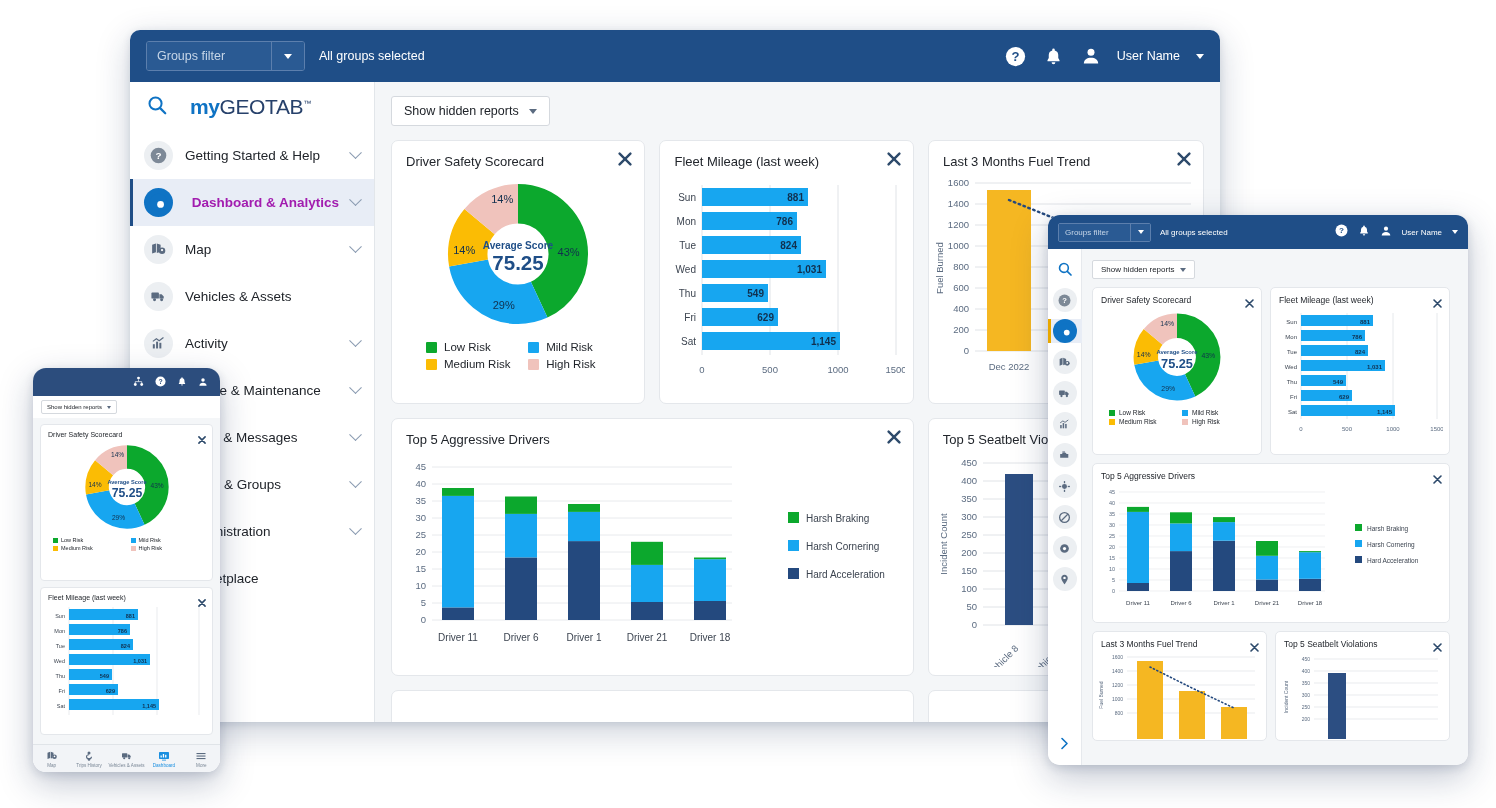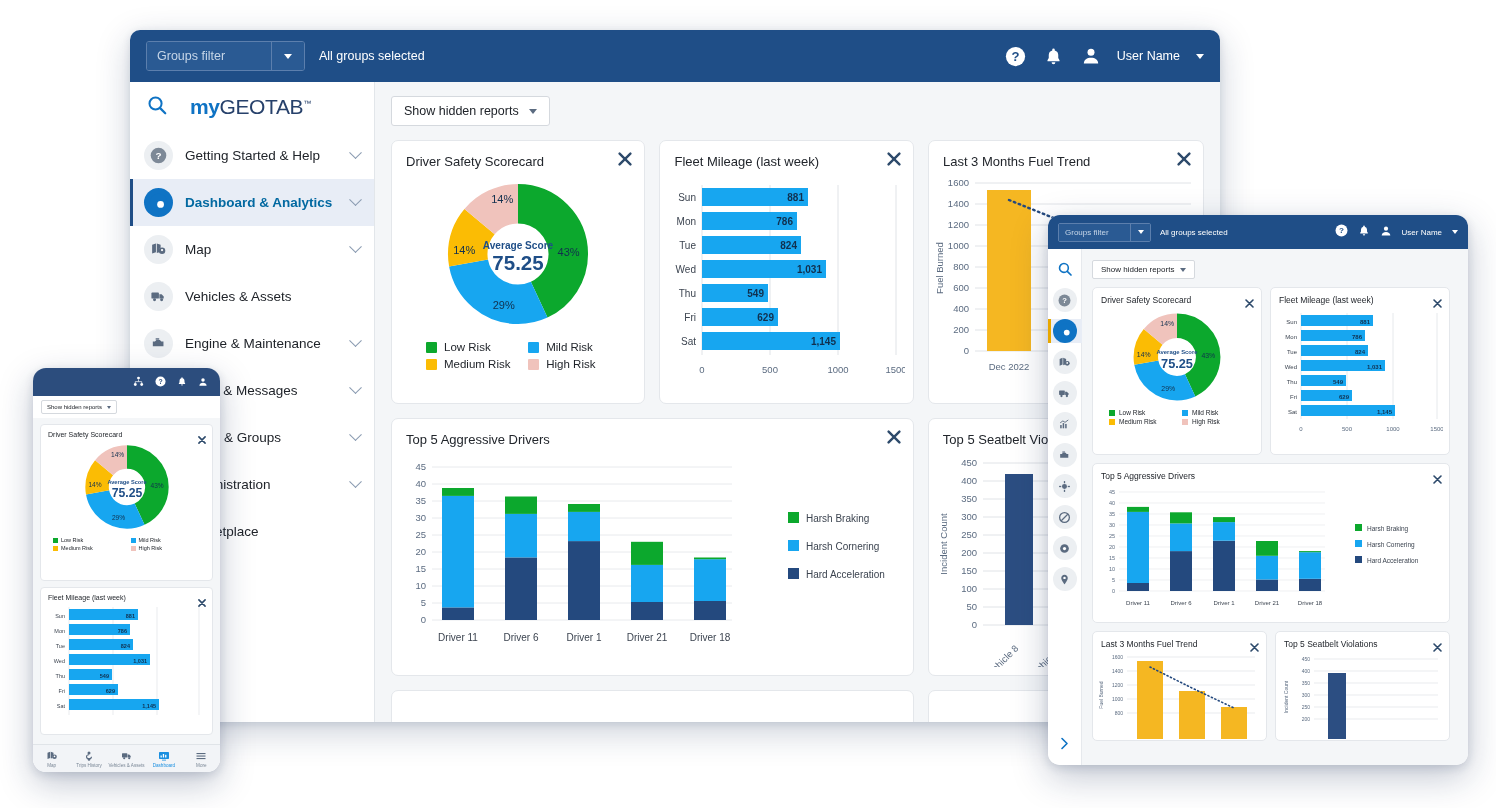--- a/index.html
+++ b/index.html
@@ -40,21 +40,21 @@
   .logo-my { color: #0f73c4; font-weight: 700; }
   .logo-geotab { color: #27416b; font-weight: 400; }
   .logo-tm { font-size: 8px; vertical-align: super; color: #27416b; }
 
   .nav-item { height: 47px; display: flex; align-items: center; padding: 0 14px; gap: 12px; position: relative; }
   .nav-item.active { background: #e8edf6; }
   .nav-item.active::before { content:''; position:absolute; left:0; top:0; bottom:0; width:3px; background:#1f4e87; }
   .nav-ic { width: 29px; height: 29px; border-radius: 50%; background: #eceff2; display: flex; align-items: center; justify-content: center; flex: none; }
   .nav-ic.blue { background: #0f73c4; }
   .nav-lbl { font-size: 13.5px; color: #20242a; flex: 1; }
-  .nav-item.active .nav-lbl { color: #0369a1; font-weight: 700; }
+  .nav-item.active .nav-lbl { color: #a21caf; font-weight: 700; text-align: right; }
   .chev { width: 9px; height: 9px; border-right: 1.6px solid #8a9bb1; border-bottom: 1.6px solid #8a9bb1; transform: rotate(45deg) translate(-2px,-2px); }
 
   .content { flex: 1; background: #f4f6f8; padding: 14px 16px; overflow: hidden; }
   .shr {
     display: inline-flex; align-items: center; gap: 10px; height: 30px; padding: 0 12px;
     background: #fff; border: 1px solid #d5d9de; border-radius: 3px; font-size: 12.5px; color: #20242a;
   }
   .caret-g { width: 0; height: 0; border-left: 4px solid transparent; border-right: 4px solid transparent; border-top: 5px solid #5b6b80; }
 
   .grid { display: flex; gap: 14px; margin-top: 14px; }
@@ -218,20 +218,32 @@
               <svg width="17" height="17" viewBox="0 0 24 24">
                 <rect x="2" y="6.4" width="10.6" height="8.4" rx="1.2" fill="#5b6b80"></rect>
                 <path d="M13.2 8.8h3.2l3 3.2v2.8h-6.2Z" fill="#5b6b80"></path>
                 <circle cx="6.4" cy="16.6" r="2.1" fill="#5b6b80"></circle>
                 <circle cx="16.4" cy="16.6" r="2.1" fill="#5b6b80"></circle>
               </svg>
             </span>
           <span class="nav-lbl">Vehicles &amp; Assets</span>
         </div>
 
+        <div class="nav-item">
+          <span class="nav-ic">
+              <svg width="17" height="17" viewBox="0 0 24 24">
+                <rect x="4" y="13" width="2.8" height="6" fill="#5b6b80"></rect>
+                <rect x="8.6" y="9.4" width="2.8" height="9.6" fill="#5b6b80"></rect>
+                <rect x="13.2" y="11" width="2.8" height="8" fill="#5b6b80"></rect>
+                <path d="M4 9 9 5.4 13 8l6-4.4" fill="none" stroke="#5b6b80" stroke-width="1.7"></path>
+              </svg>
+            </span>
+          <span class="nav-lbl">Activity</span>
+          <span class="chev"></span>
+        </div>
 
         <div class="nav-item">
           <span class="nav-ic">
               <svg width="17" height="17" viewBox="0 0 24 24">
                 <path d="M4 9h3l2-2h5l2 2h3v7H4Z" fill="#5b6b80"></path>
                 <rect x="8" y="4.6" width="5" height="2" fill="#5b6b80"></rect>
               </svg>
             </span>
           <span class="nav-lbl">Engine &amp; Maintenance</span>
           <span class="chev"></span>

